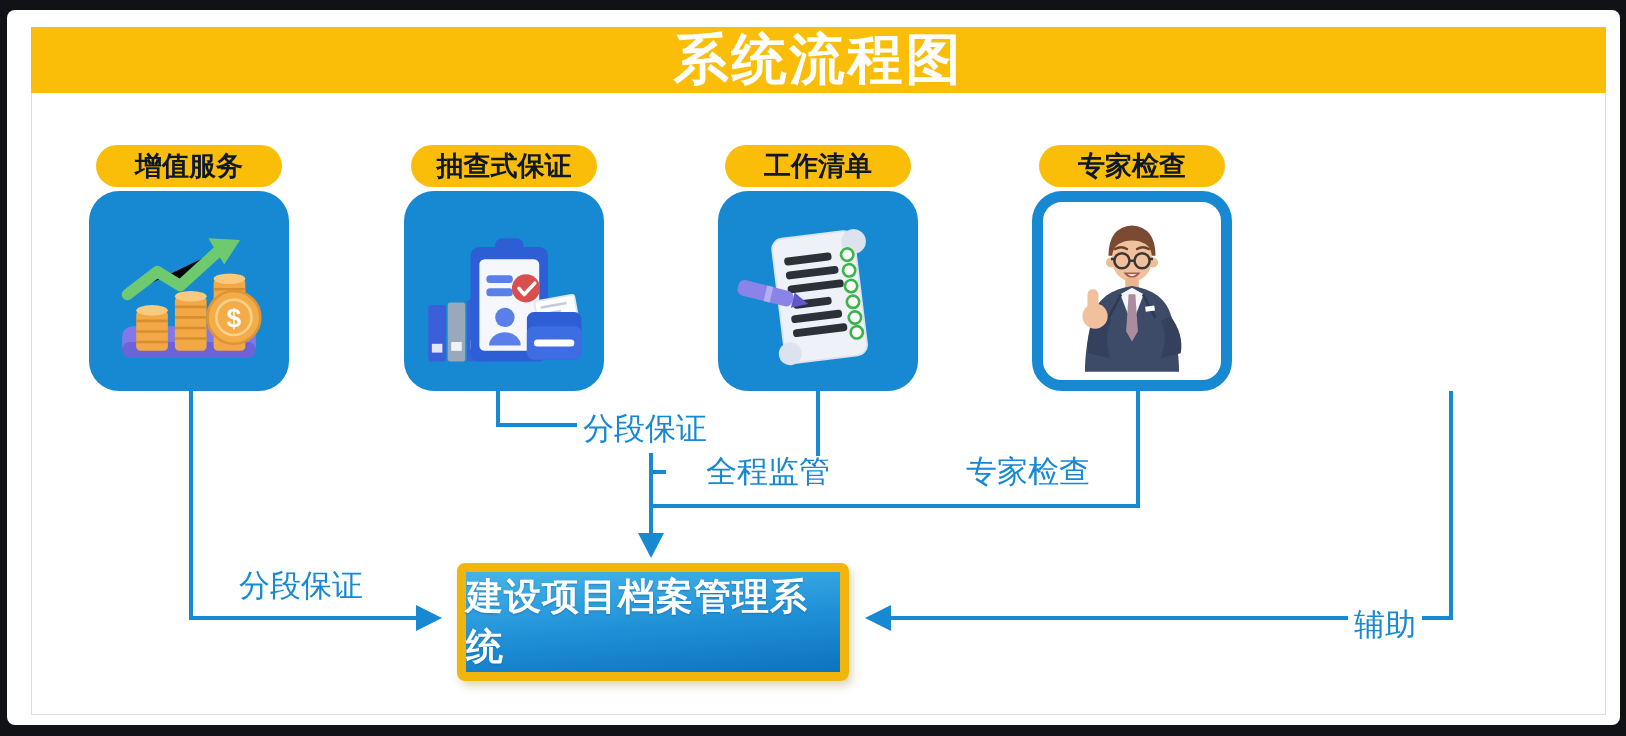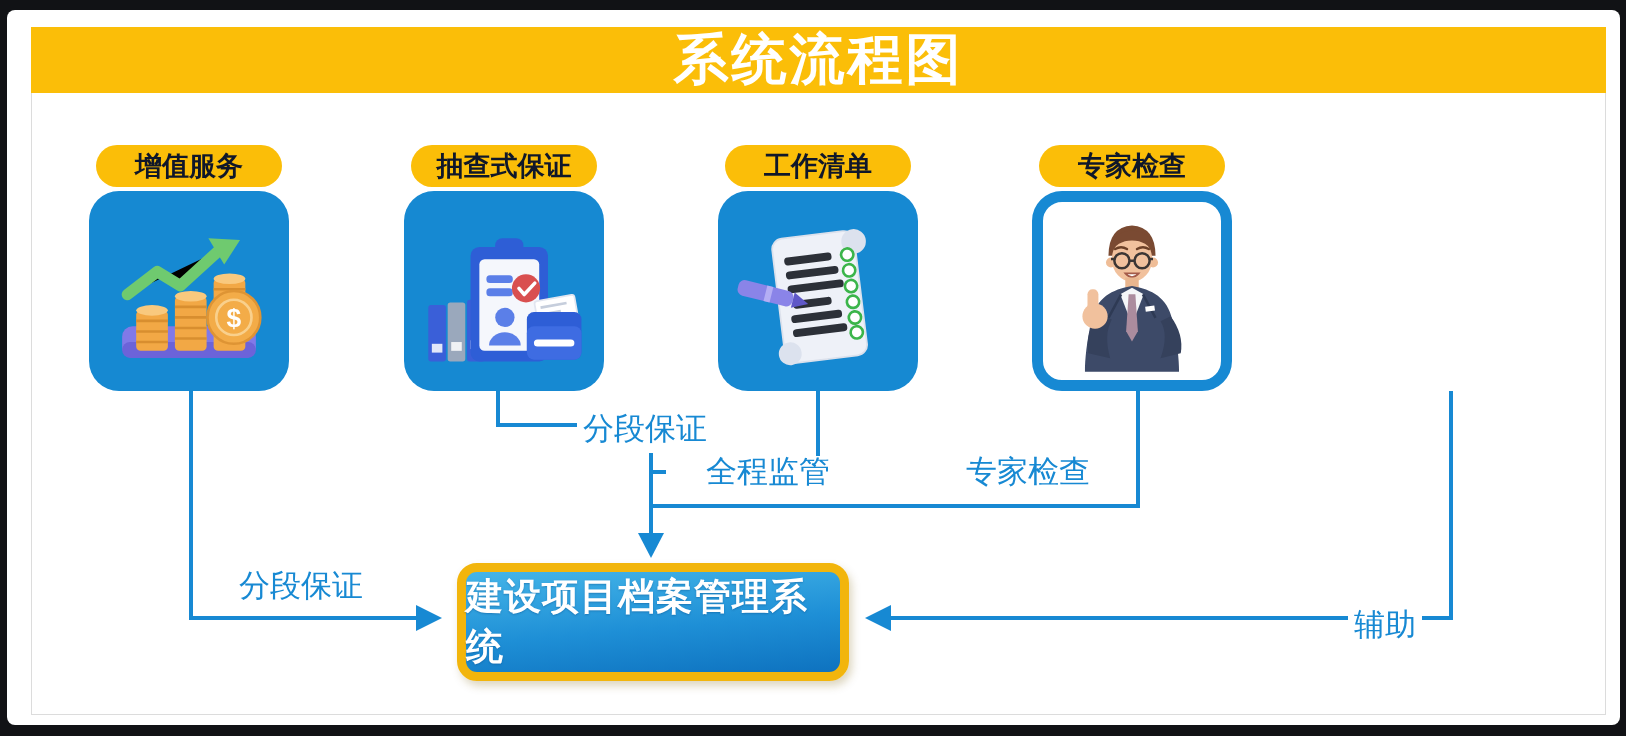--- a/index.html
+++ b/index.html
@@ -39,21 +39,21 @@
   .edge-label { position:absolute; transform:translateX(-50%); color:#1789D3;
                 font-size:31px; font-weight:500; white-space:nowrap; background:#fff;
                 padding:0 6px; line-height:1.05; }
   .lbl-process { left:269px; top:542px; }
   .lbl-segment { left:613px; top:385px; }
   .lbl-whole   { left:720px; top:428px;margin-left:16px; }
   .lbl-spot    { left:996px; top:428px; }
   .lbl-assist  { left:1353px; top:541px;margin-top:40px; }
 
   .center-box { position:absolute; left:425px; top:535px; width:392px; height:118px;
-                border:9px solid #F2B50C; border-radius:20px;
+                border:9px solid #F2B50C; border-radius:8px;
                 background:linear-gradient(175deg,#45B5E8 0%,#1E8FD6 55%,#0E72BF 100%);
                 display:flex; align-items:center; justify-content:flex-start;
                 box-shadow:3px 5px 8px rgba(120,90,0,.25); }
   .center-box .txt { color:#ffffff; font-size:37px; font-weight:bold; letter-spacing:1px;
                      text-shadow:0 1px 2px rgba(0,60,120,.35); }
 </style>
 </head>
 <body>
 
 <div class="card">

